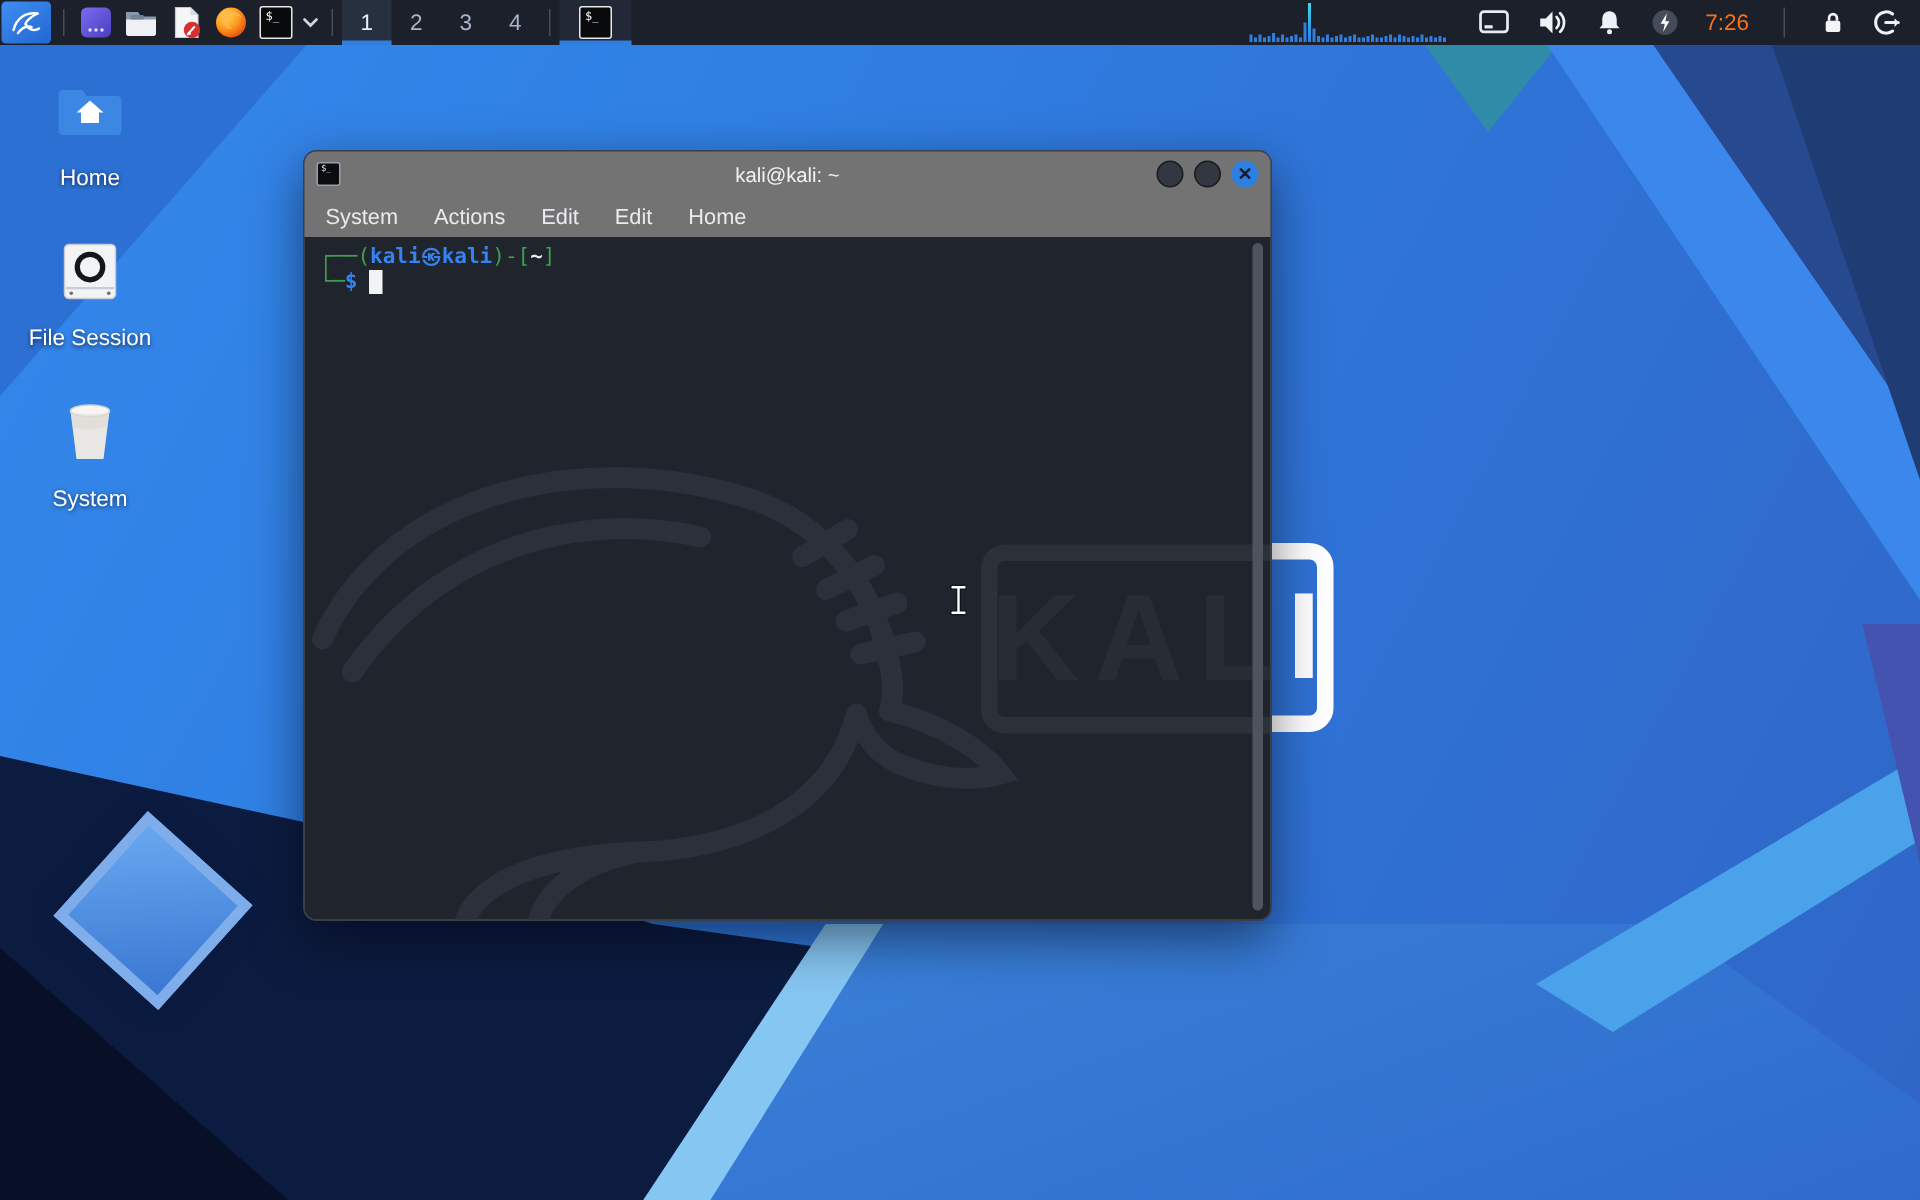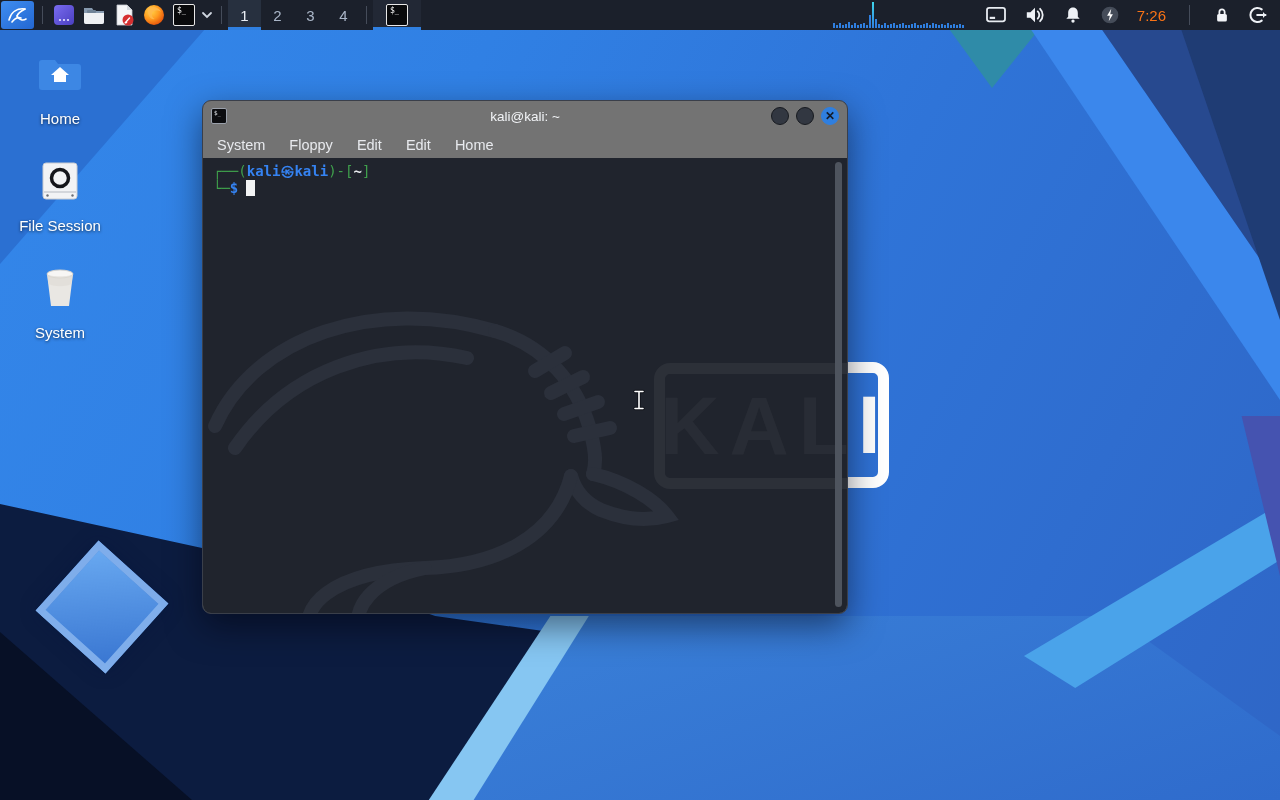--- a/index.html
+++ b/index.html
@@ -160,21 +160,21 @@
       <div class="mini-term">$<span style="font-size:5px">_</span></div>
       <div class="win-title">kali@kali: ~</div>
       <div class="win-btns">
         <div class="wbtn"></div>
         <div class="wbtn"></div>
         <div class="wbtn close">✕</div>
       </div>
     </div>
     <div class="menubar">
       <span>System</span>
-      <span>Floppy</span>
+      <span>Actions</span>
       <span>Edit</span>
       <span>Edit</span>
       <span>Home</span>
     </div>
     <div class="term-body">
       <svg class="dragon" width="540" height="430" viewBox="0 0 540 430" fill="none" stroke="#2b303b" stroke-width="14" stroke-linecap="round">
         <path d="M20,150 C60,60 180,20 300,55"></path>
         <path d="M40,172 C92,96 182,62 272,82"></path>
         <path d="M300,55 C352,70 382,110 394,150 C400,172 402,186 398,198"></path>
         <path d="M340,95 l30,-18"></path>

